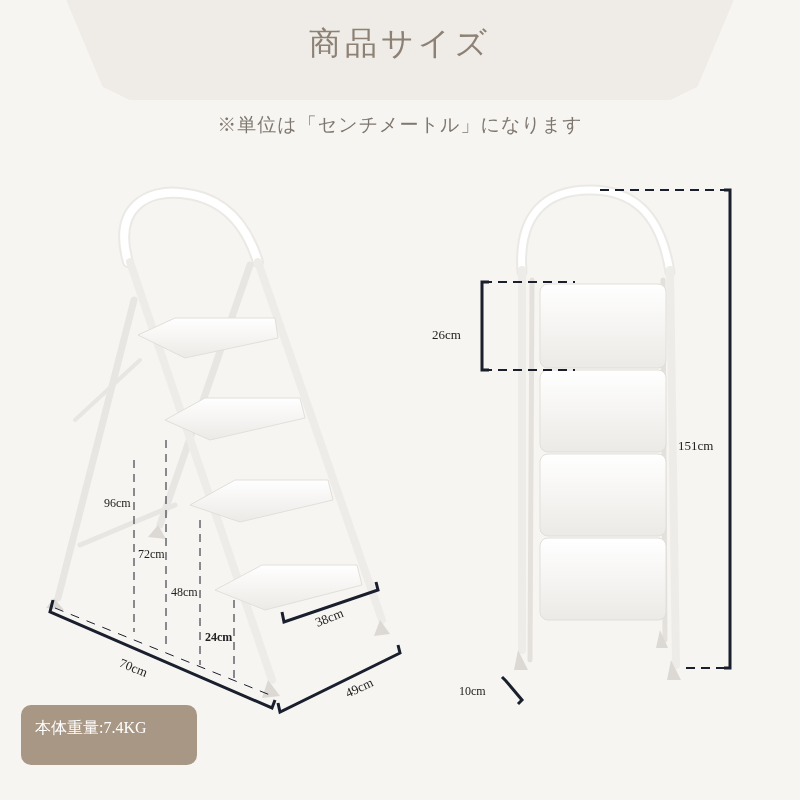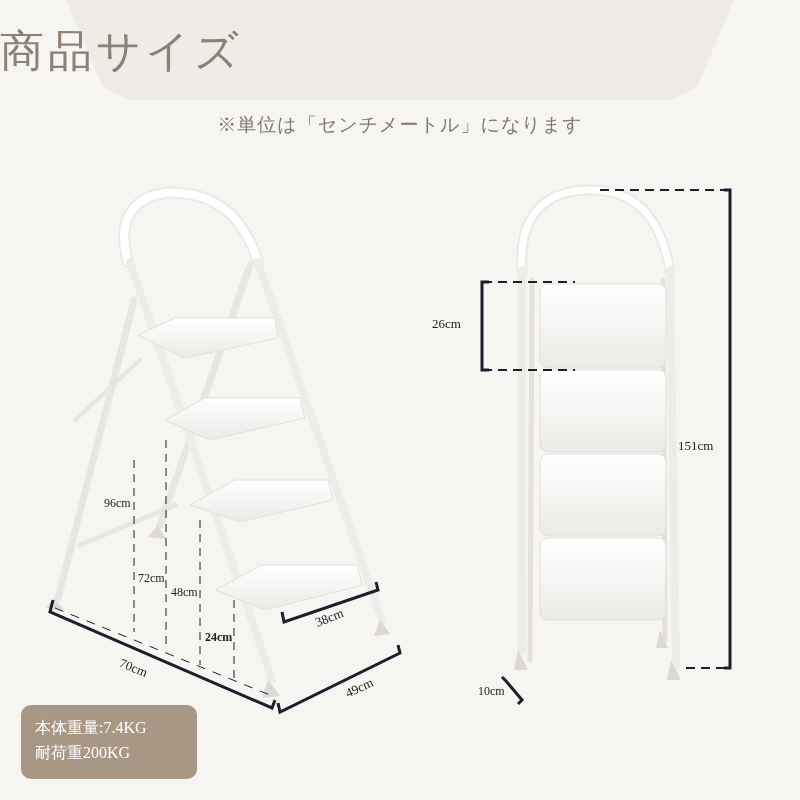--- a/index.html
+++ b/index.html
@@ -1,22 +1,22 @@
 <!DOCTYPE html>
 <html><head>
 <meta charset="utf-8">
 <style>
   html, body { margin:0; padding:0; }
   body { width:800px; height:800px; background:#f7f5f1; position:relative; overflow:hidden; font-family:"DejaVu Serif", serif; }
   .title-box { position:absolute; left:62px; top:-10px; width:676px; height:110px; background:#efece7; clip-path: polygon(0 0, 100% 0, 94% 88%, 90% 100%, 10% 100%, 6% 88%); border-radius:0 0 40px 40px; }
-  .title { position:absolute; left:0; right:0; top:22px; font-size:44px; color:#8c8174; letter-spacing:4px; font-family:"DejaVu Serif", serif; }
+  .title { position:absolute; left:0; right:0; top:22px; text-align:center; font-size:32px; color:#8c8174; letter-spacing:4px; font-family:"DejaVu Serif", serif; }
   .subtitle { position:absolute; left:0; right:0; top:112px; text-align:center; font-size:19px; color:#7e776f; letter-spacing:1px; }
   svg.art { position:absolute; left:0; top:0; }
   .lbl { position:absolute; font-family:"Liberation Serif", serif; color:#222; font-size:12px; white-space:nowrap; }
-  .badge { position:absolute; left:21px; top:705px; width:176px; height:74px; background:#a89784; border-radius:10px; color:#fff; font-size:16px; line-height:25px; padding:10px 0 0 14px; box-sizing:border-box; font-family:"Liberation Serif", serif; }
+  .badge { position:absolute; left:21px; top:705px; width:176px; height:60px; background:#a89784; border-radius:10px; color:#fff; font-size:16px; line-height:25px; padding:10px 0 0 14px; box-sizing:border-box; font-family:"Liberation Serif", serif; }
 </style>
 </head>
 <body>
 
 <div class="title-box"></div>
 <div class="title">商品サイズ</div>
 <div class="subtitle">※単位は「センチメートル」になります</div>
 
 <svg class="art" width="800" height="800" viewBox="0 0 800 800">
   <defs>
@@ -87,27 +87,26 @@
     <line x1="686" y1="668" x2="730" y2="668" stroke-width="2" stroke-dasharray="9,6"></line>
     <path d="M724,190 L730,190 L730,668 L724,668" stroke-width="3"></path>
     <line x1="483" y1="282" x2="575" y2="282" stroke-width="2" stroke-dasharray="9,6"></line>
     <line x1="483" y1="370" x2="575" y2="370" stroke-width="2" stroke-dasharray="9,6"></line>
     <path d="M489,282 L482,282 L482,370 L489,370" stroke-width="3"></path>
     <path d="M502,677 L506,681 L522,700 L518,704" stroke-width="3"></path>
   </g>
 </svg>
 
 <div class="lbl" style="left:104px;top:496px;">96cm</div>
-<div class="lbl" style="left:138px;top:571px;">72cm</div>
+<div class="lbl" style="left:138px;top:547px;">72cm</div>
 <div class="lbl" style="left:171px;top:585px;">48cm</div>
 <div class="lbl" style="left:205px;top:630px;font-weight:bold;">24cm</div>
 <div class="lbl" style="left:119px;top:660px;transform:rotate(22deg);font-size:13px;">70cm</div>
 <div class="lbl" style="left:315px;top:610px;transform:rotate(-22deg);font-size:13px;">38cm</div>
 <div class="lbl" style="left:345px;top:680px;transform:rotate(-25deg);font-size:13px;">49cm</div>
 
-<div class="lbl" style="left:432px;top:316px;font-size:13px;">26cm</div>
+<div class="lbl" style="left:432px;top:327px;font-size:13px;">26cm</div>
 <div class="lbl" style="left:678px;top:402px;font-size:13px;margin-top:36px;">151cm</div>
-<div class="lbl" style="left:478px;top:684px;">10cm</div>
+<div class="lbl" style="left:459px;top:684px;">10cm</div>
 
 <div class="badge">
   <div>本体重量:7.4KG</div>
-  <div>耐荷重200KG</div>
 </div>
 
 </body></html>

